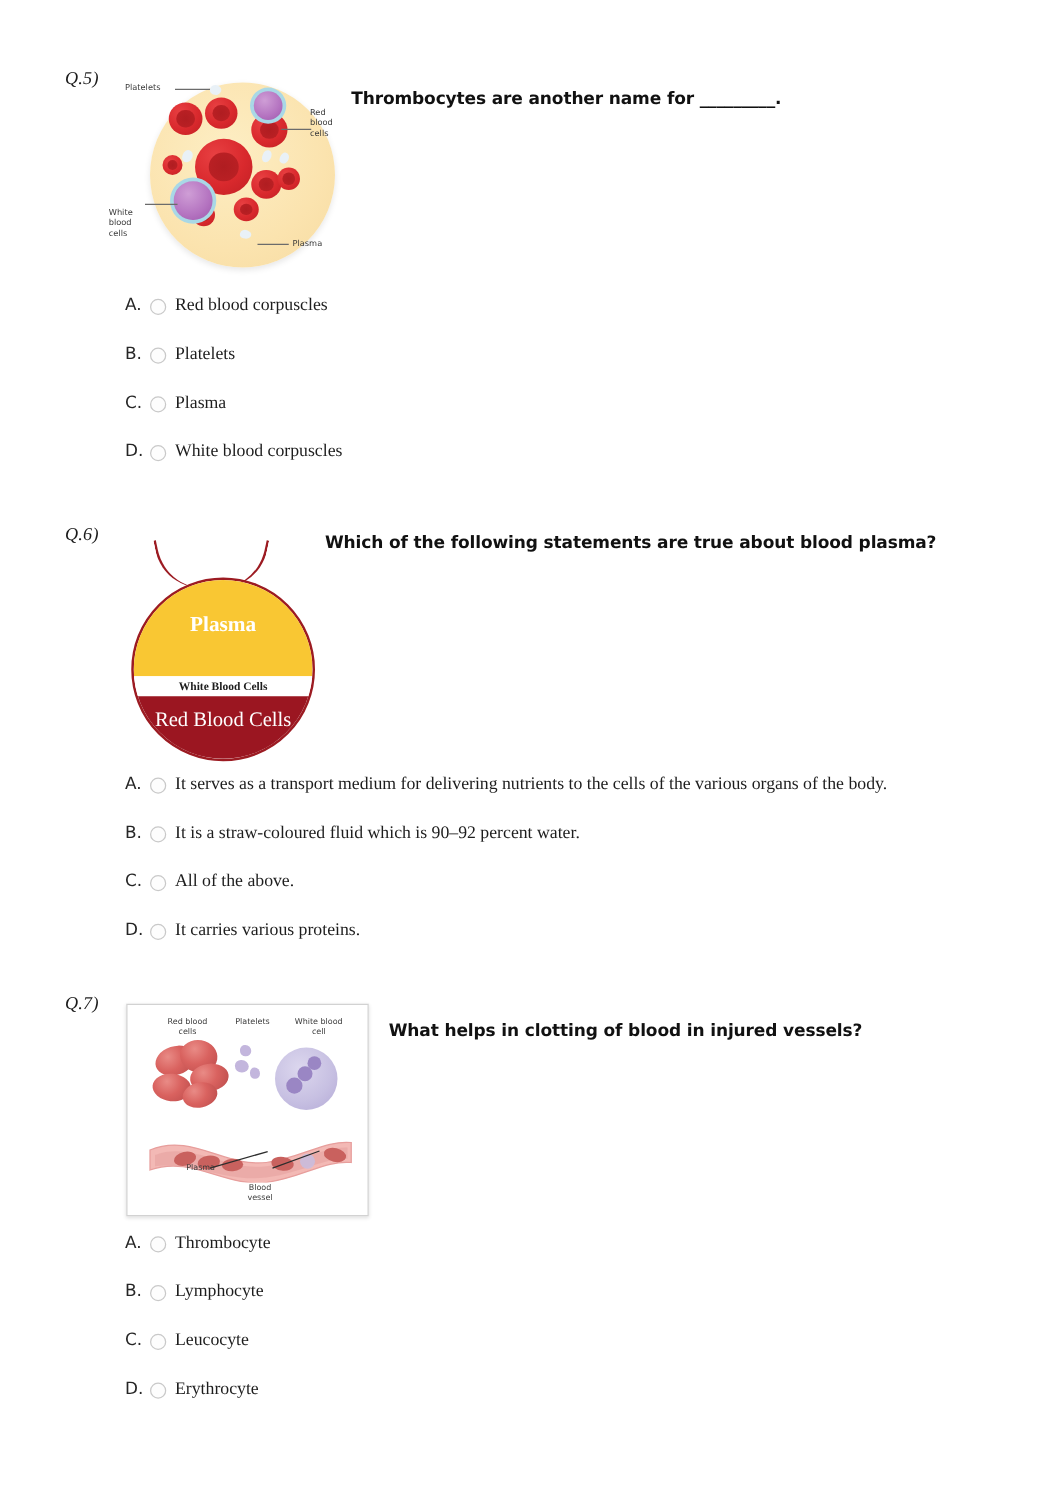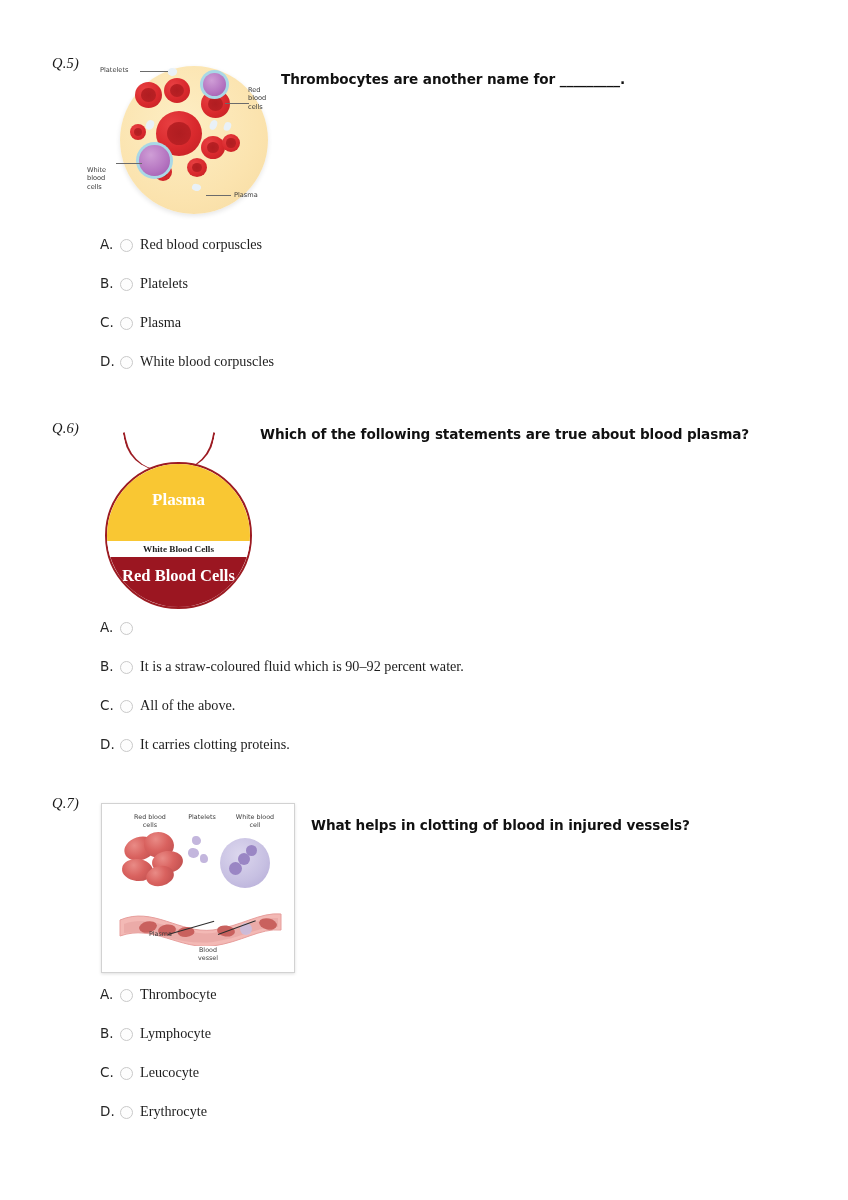--- a/index.html
+++ b/index.html
@@ -231,21 +231,21 @@
     margin-top: -6px;
   }
   .lbl-wbc {
     font-family: "Liberation Serif", serif;
     font-weight: bold;
     font-size: 9.2px;
     color: #1d1d1d;
   }
   .lbl-rbc {
     font-family: "Liberation Serif", serif;
-    font-weight: bold;
+    font-weight: normal;
     font-size: 16.5px;
     color: #ffffff;
   }
 
   
   .fig-q7 {
     position: absolute;
     left: 101px;
     top: 808px;
     width: 194px;
@@ -395,35 +395,36 @@
         <div class="layer-rbc">
           <span class="lbl-rbc">Red Blood Cells</span>
         </div>
       </div>
     </div>
 
     <div class="options" style="top:198px;">
       <div class="option-row">
         <span class="opt-letter">A.</span>
         <span class="opt-radio"></span>
+        <span class="opt-text">It serves as a transport medium for delivering nutrients to the cells of the various organs of the body.</span>
       </div>
       <div class="option-row">
         <span class="opt-letter">B.</span>
         <span class="opt-radio"></span>
         <span class="opt-text">It is a straw-coloured fluid which is 90–92 percent water.</span>
       </div>
       <div class="option-row">
         <span class="opt-letter">C.</span>
         <span class="opt-radio"></span>
         <span class="opt-text">All of the above.</span>
       </div>
       <div class="option-row">
         <span class="opt-letter">D.</span>
         <span class="opt-radio"></span>
-        <span class="opt-text">It carries clotting proteins.</span>
+        <span class="opt-text">It carries various proteins.</span>
       </div>
     </div>
   </div>
 
   <div class="question-block" style="top:795px;">
     <div class="q-label">Q.7)</div>
     <div class="q-text" style="left:311px; top:22px;">What helps in clotting of blood in injured vessels?</div>
 
     <div class="fig-q7" style="top:8px;">
 

